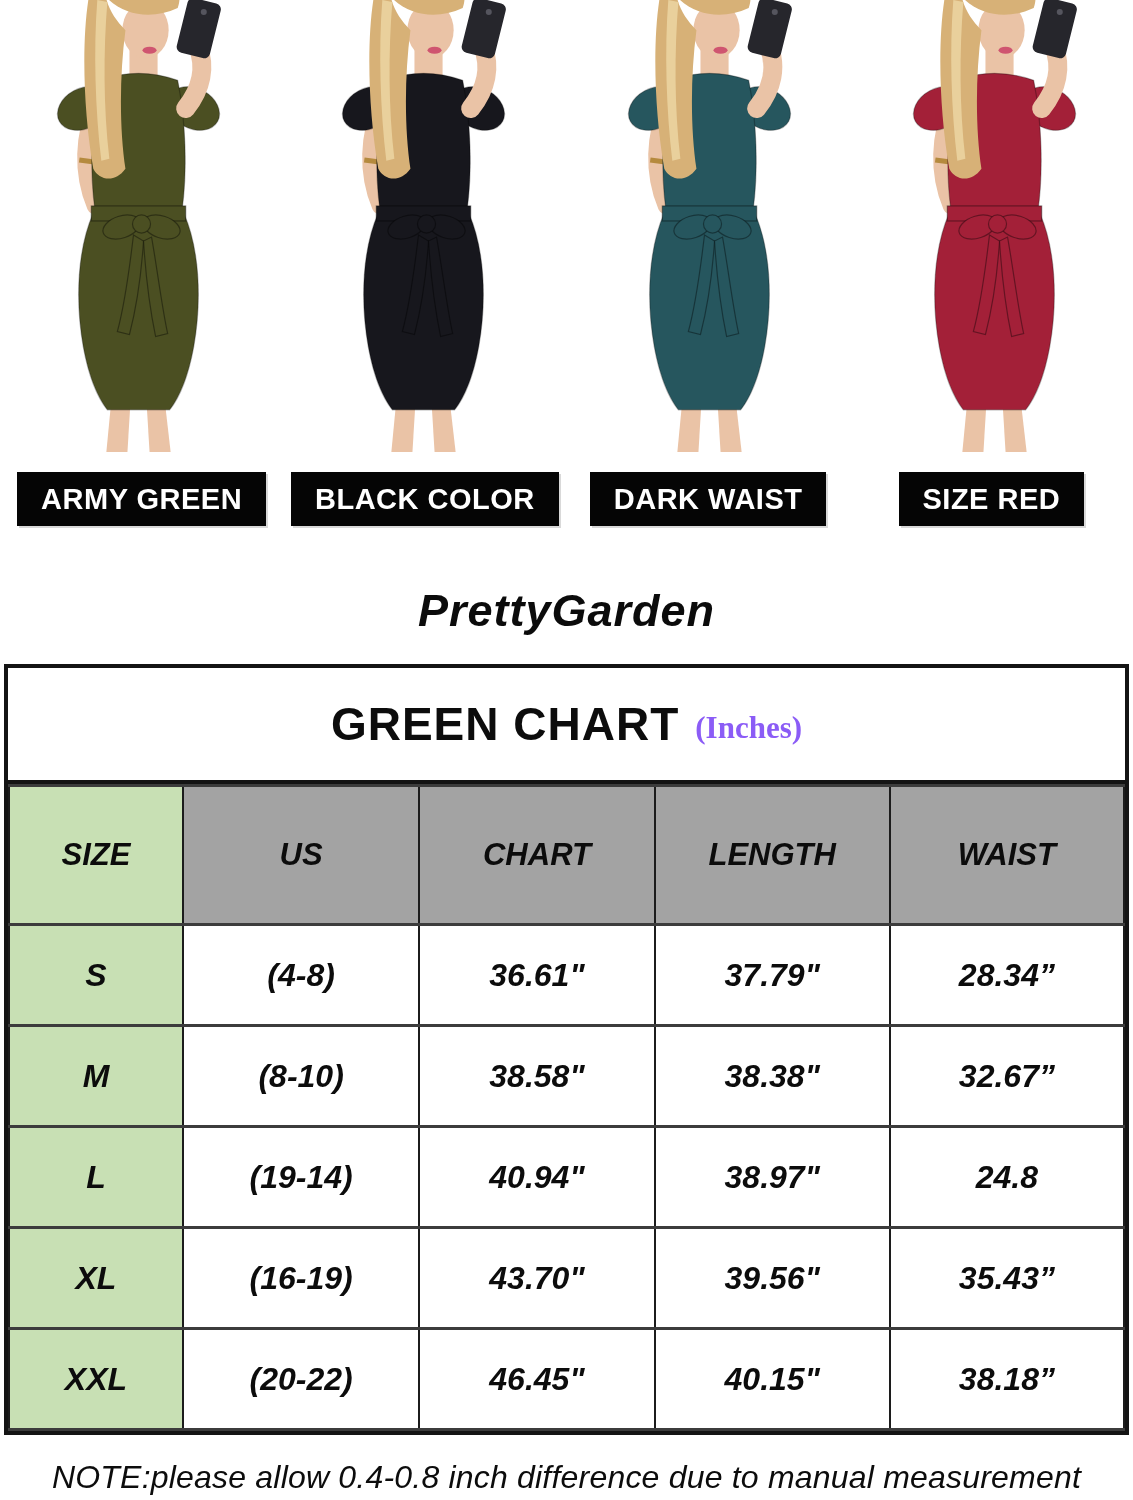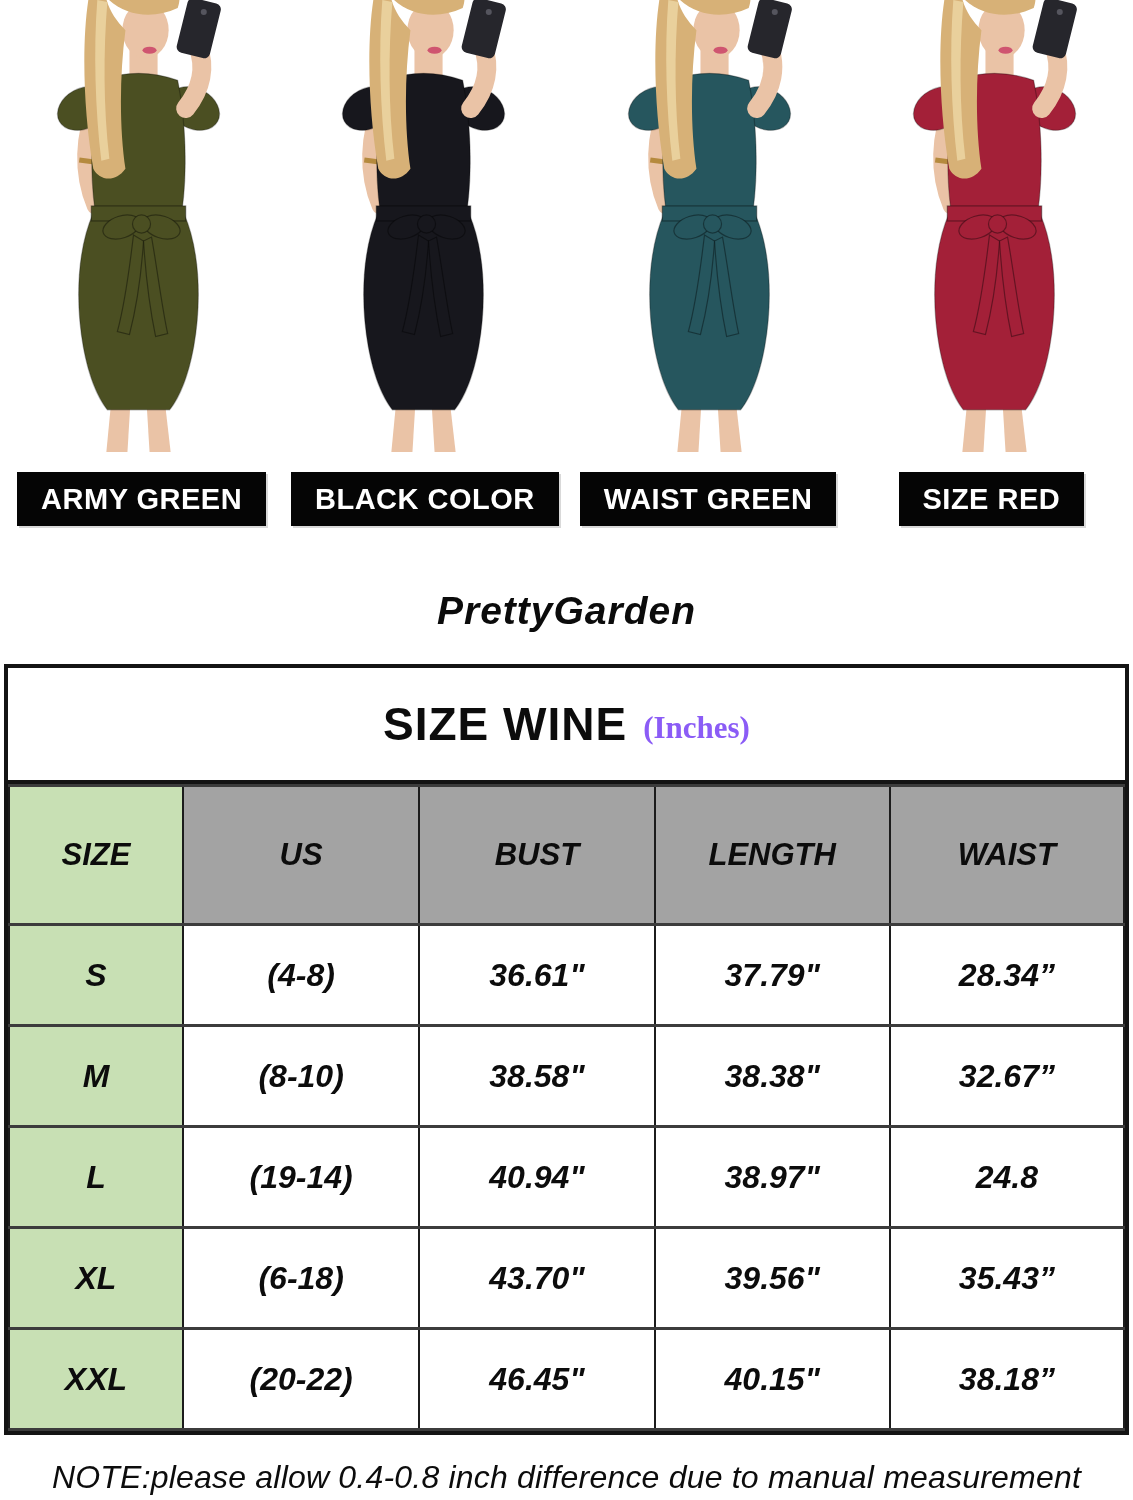--- a/index.html
+++ b/index.html
@@ -29,21 +29,21 @@
     background:#050505;color:#ffffff;
     font-weight:bold;font-size:29px;letter-spacing:0.5px;
     height:54px;display:flex;align-items:center;padding:0 24px;
     box-shadow:2px 2px 0 rgba(0,0,0,0.15);
     white-space:nowrap;
   }
 
   
   .brand{
     margin-top:58px;text-align:center;
-    font-size:39px;font-weight:bold;font-style:italic;letter-spacing:1px;
+    font-size:45px;font-weight:bold;font-style:italic;letter-spacing:1px;
     color:#0b0b0b;height:54px;line-height:54px;
   }
 
   
   .size-chart{
     margin:26px 4px 0 4px;
     border:4px solid #141414;
     background:#fff;
   }
   .chart-title-row{
@@ -273,47 +273,47 @@
   </div>
 
   <div class="labels-row">
     <div class="label-cell">
         <span class="color-label">ARMY GREEN</span>
       </div>
     <div class="label-cell">
         <span class="color-label">BLACK COLOR</span>
       </div>
     <div class="label-cell">
-        <span class="color-label">WAIST GREEN</span>
+        <span class="color-label">DARK WAIST</span>
       </div>
     <div class="label-cell">
         <span class="color-label">SIZE RED</span>
       </div>
   </div>
 
   <div class="brand">PrettyGarden</div>
 
   <div class="size-chart">
     <div class="chart-title-row">
-      <span class="chart-title">SIZE WINE</span>
+      <span class="chart-title">GREEN CHART</span>
       <span class="chart-title-unit">(Inches)</span>
     </div>
     <table class="size-table">
       <colgroup>
         <col style="width:15.6%">
           <col style="width:21.2%">
           <col style="width:21.1%">
           <col style="width:21.1%">
           <col style="width:21.0%">
       </colgroup>
       <thead>
         <tr>
           <th class="size-col">SIZE</th>
           <th>US</th>
-          <th>BUST</th>
+          <th>CHART</th>
           <th>LENGTH</th>
           <th>WAIST</th>
         </tr>
       </thead>
       <tbody>
           <tr>
             <td class="size-col">S</td>
             <td>(4-8)</td>
             <td>36.61"</td>
             <td>37.79"</td>
@@ -328,21 +328,21 @@
           </tr>
           <tr>
             <td class="size-col">L</td>
             <td>(19-14)</td>
             <td>40.94"</td>
             <td>38.97"</td>
             <td>24.8</td>
           </tr>
           <tr>
             <td class="size-col">XL</td>
-            <td>(6-18)</td>
+            <td>(16-19)</td>
             <td>43.70"</td>
             <td>39.56"</td>
             <td>35.43”</td>
           </tr>
           <tr>
             <td class="size-col">XXL</td>
             <td>(20-22)</td>
             <td>46.45"</td>
             <td>40.15"</td>
             <td>38.18”</td>

